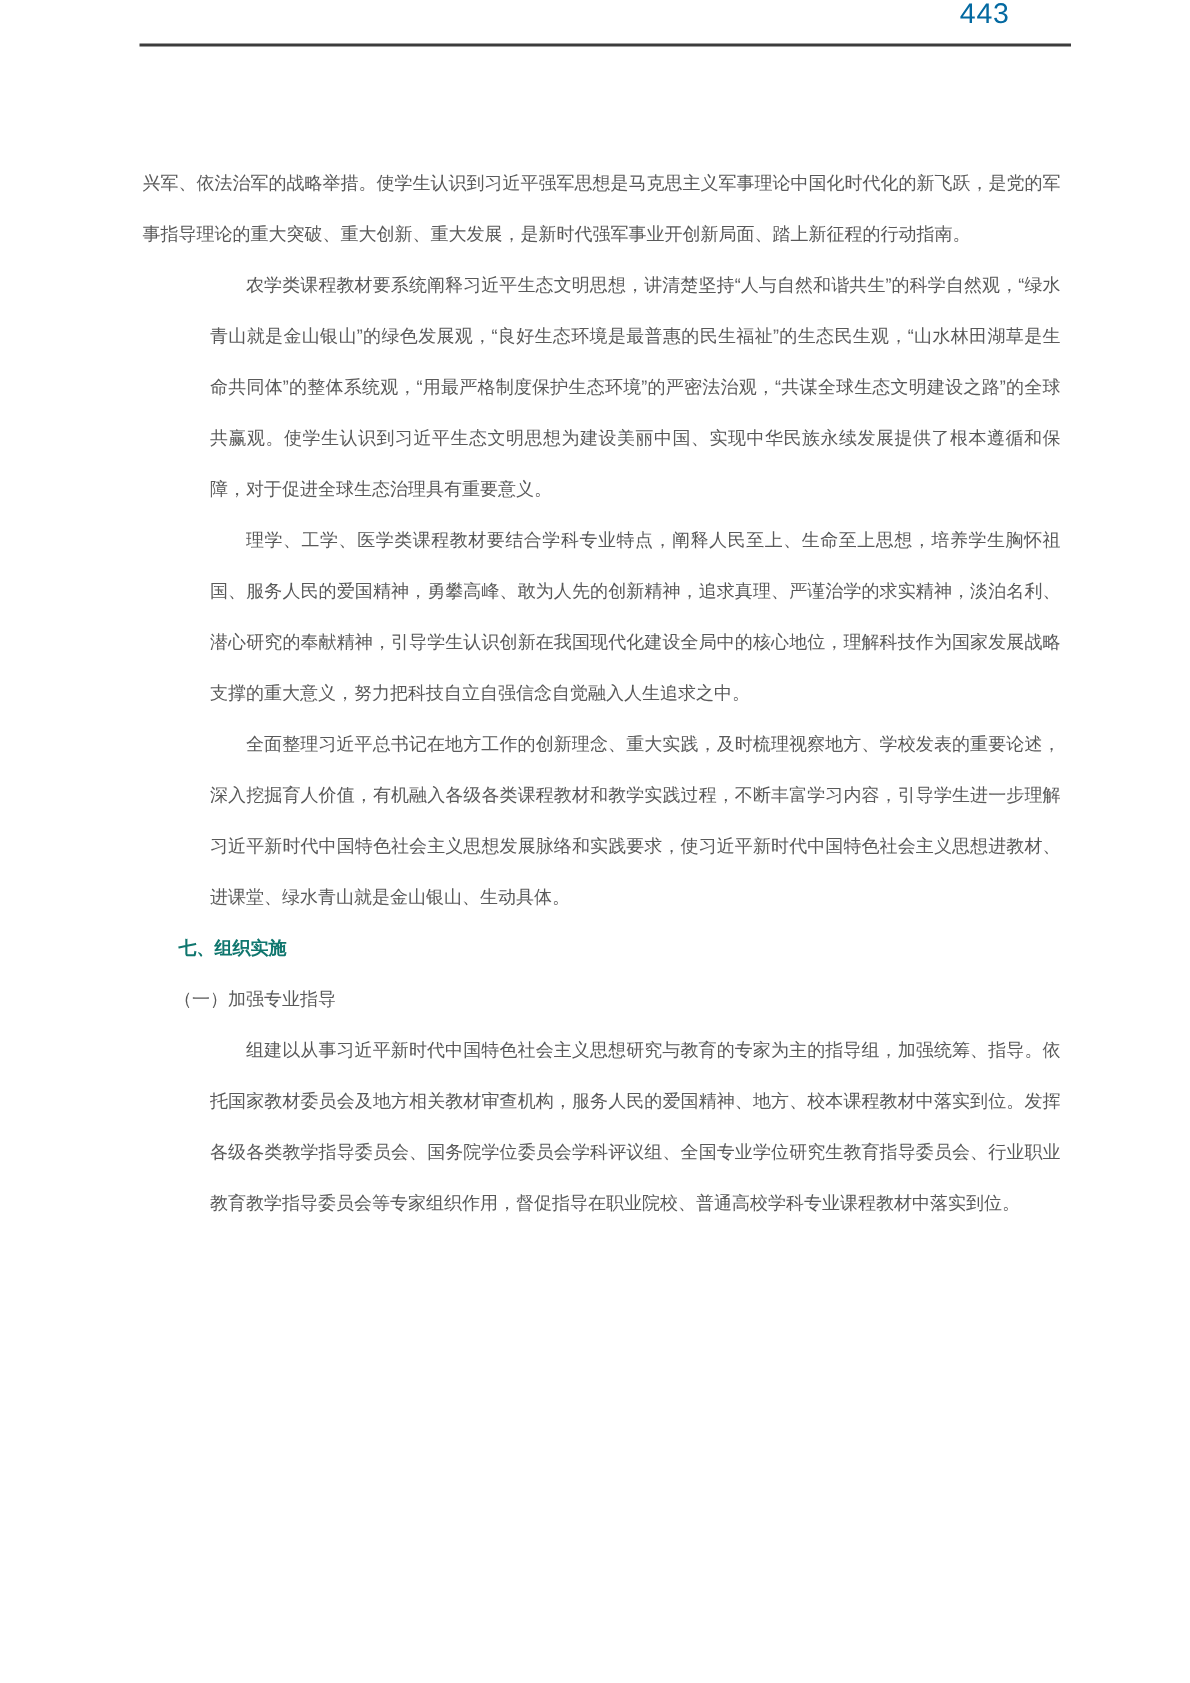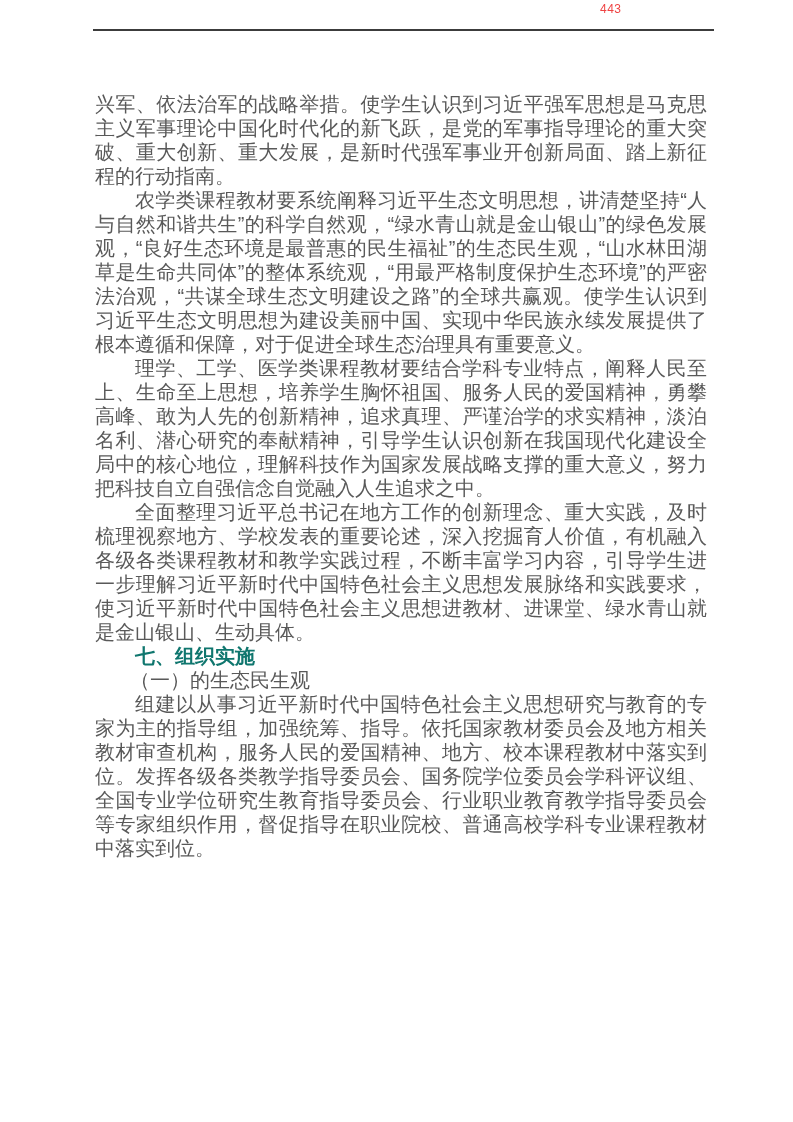--- a/index.html
+++ b/index.html
@@ -13,53 +13,54 @@
     height: 1122px;
     background: #ffffff;
     overflow: hidden;
     font-family: "Liberation Sans", "DejaVu Sans", sans-serif;
   }
   .page-number {
     position: absolute;
     top: 1px;
     left: 600px;
     width: 113px;
-    text-align: left;
-    font-size: 12px;
+    text-align: center;
+    font-size: 19px;
     line-height: 17px;
-    color: #ef4444;
+    color: #0369a1;
     letter-spacing: 0.5px;
   }
   .header-rule {
     position: absolute;
     top: 29px;
     left: 93px;
     width: 621px;
     height: 2px;
     background: #3c3c3c;
   }
   .doc-body {
     position: absolute;
-    top: 92px;
+    top: 105px;
     left: 95px;
     width: 612px;
-    font-size: 20px;
-    line-height: 24px;
+    font-size: 12px;
+    line-height: 34px;
     color: #595959;
     text-align: justify;
   }
   .doc-body p {
     margin: 0;
     padding: 0;
   }
   p.para-continuation {
     text-indent: 0;
   }
   p.para-indent {
     text-indent: 2em;
+    margin-left: 45px;
   }
   p.para-heading {
     text-indent: 2em;
     font-weight: bold;
     color: #0f766e;
   }
   p.para-subheading {
     text-indent: 1.75em;
   }
 </style>
@@ -71,17 +72,17 @@
   <div class="page-number">443</div>
 
   <div class="header-rule"></div>
 
   <div class="doc-body">
     <p class="para-continuation">兴军、依法治军的战略举措。使学生认识到习近平强军思想是马克思主义军事理论中国化时代化的新飞跃，是党的军事指导理论的重大突破、重大创新、重大发展，是新时代强军事业开创新局面、踏上新征程的行动指南。</p>
     <p class="para-indent">农学类课程教材要系统阐释习近平生态文明思想，讲清楚坚持“人与自然和谐共生”的科学自然观，“绿水青山就是金山银山”的绿色发展观，“良好生态环境是最普惠的民生福祉”的生态民生观，“山水林田湖草是生命共同体”的整体系统观，“用最严格制度保护生态环境”的严密法治观，“共谋全球生态文明建设之路”的全球共赢观。使学生认识到习近平生态文明思想为建设美丽中国、实现中华民族永续发展提供了根本遵循和保障，对于促进全球生态治理具有重要意义。</p>
     <p class="para-indent">理学、工学、医学类课程教材要结合学科专业特点，阐释人民至上、生命至上思想，培养学生胸怀祖国、服务人民的爱国精神，勇攀高峰、敢为人先的创新精神，追求真理、严谨治学的求实精神，淡泊名利、潜心研究的奉献精神，引导学生认识创新在我国现代化建设全局中的核心地位，理解科技作为国家发展战略支撑的重大意义，努力把科技自立自强信念自觉融入人生追求之中。</p>
     <p class="para-indent">全面整理习近平总书记在地方工作的创新理念、重大实践，及时梳理视察地方、学校发表的重要论述，深入挖掘育人价值，有机融入各级各类课程教材和教学实践过程，不断丰富学习内容，引导学生进一步理解习近平新时代中国特色社会主义思想发展脉络和实践要求，使习近平新时代中国特色社会主义思想进教材、进课堂、绿水青山就是金山银山、生动具体。</p>
     <p class="para-heading">七、组织实施</p>
-    <p class="para-subheading">（一）的生态民生观</p>
+    <p class="para-subheading">（一）加强专业指导</p>
     <p class="para-indent">组建以从事习近平新时代中国特色社会主义思想研究与教育的专家为主的指导组，加强统筹、指导。依托国家教材委员会及地方相关教材审查机构，服务人民的爱国精神、地方、校本课程教材中落实到位。发挥各级各类教学指导委员会、国务院学位委员会学科评议组、全国专业学位研究生教育指导委员会、行业职业教育教学指导委员会等专家组织作用，督促指导在职业院校、普通高校学科专业课程教材中落实到位。</p>
   </div>
 
 </div>
 
 </body></html>

